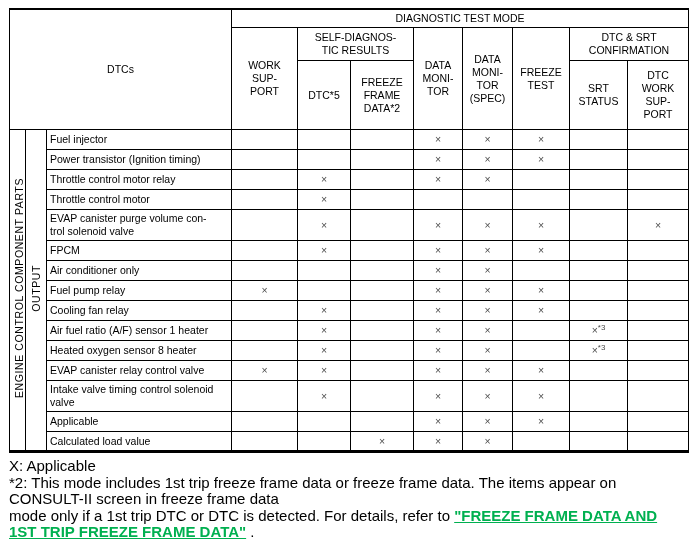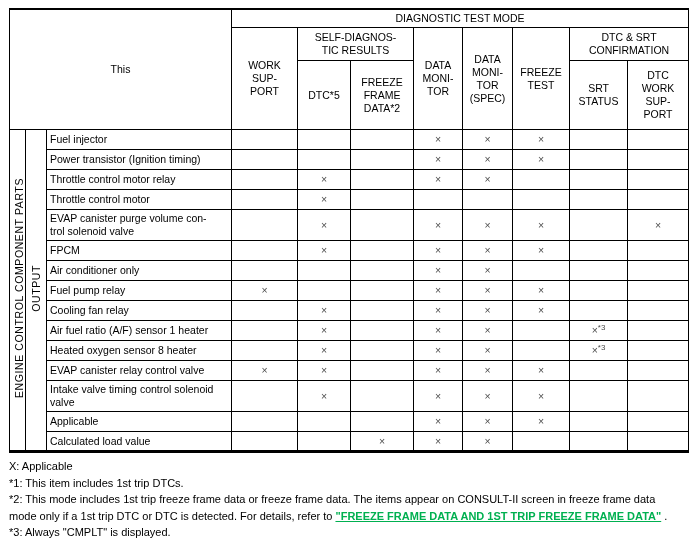--- a/index.html
+++ b/index.html
@@ -59,21 +59,21 @@
     display: inline-block;
     writing-mode: vertical-rl;
     transform: rotate(180deg);
     white-space: nowrap;
     font-size: 10.5px;
     letter-spacing: 0.6px;
   }
 
   .notes { margin-top: 5px; padding-right: 4px; }
   .note {
-    font-size: 11px;
+    font-size: 15px;
     line-height: 16.5px;
     white-space: pre-line;
   }
   a.green-link {
     font-weight: bold;
     text-decoration: underline;
     cursor: pointer;
   }
 </style>
 </head>
@@ -90,21 +90,21 @@
         <col style="width:53px">
         <col style="width:63px">
       <col style="width:49px">
         <col style="width:50px">
         <col style="width:57px">
       <col style="width:58px">
         <col style="width:61px">
     </colgroup>
     <thead>
       <tr class="hrow1">
-        <th rowspan="3" colspan="3">This</th>
+        <th rowspan="3" colspan="3">DTCs</th>
         <th colspan="8">DIAGNOSTIC TEST MODE</th>
       </tr>
       <tr class="hrow2">
         <th rowspan="2">WORK
 SUP-
 PORT</th>
         <th colspan="2">SELF-DIAGNOS-
 TIC RESULTS</th>
         <th rowspan="2">DATA
 MONI-
@@ -299,19 +299,18 @@
           <td class="mark-cell" style="color: rgb(77, 77, 77);">×</td>
           <td class="mark-cell" style="color: rgb(77, 77, 77);"></td>
           <td class="mark-cell" style="color: rgb(77, 77, 77);"></td>
           <td class="mark-cell" style="color: rgb(77, 77, 77);"></td>
         </tr>
       </tbody>
   </table>
 
   <div class="notes">
     <div class="note">X: Applicable</div>
-    <div class="note">*1: This item includes 1st trip DTCs.</div>
     <div class="note"><span>*2: This mode includes 1st trip freeze frame data or freeze frame data. The items appear on CONSULT-II screen in freeze frame data
 mode only if a 1st trip DTC or DTC is detected. For details, refer to </span><a class="green-link" style="color: rgb(0, 176, 80);">"FREEZE FRAME DATA AND 1ST TRIP FREEZE FRAME DATA"</a><span> .</span></div>
     <div class="note">*3: Always "CMPLT" is displayed.</div>
   </div>
 
 </div>
 
 </body></html>

